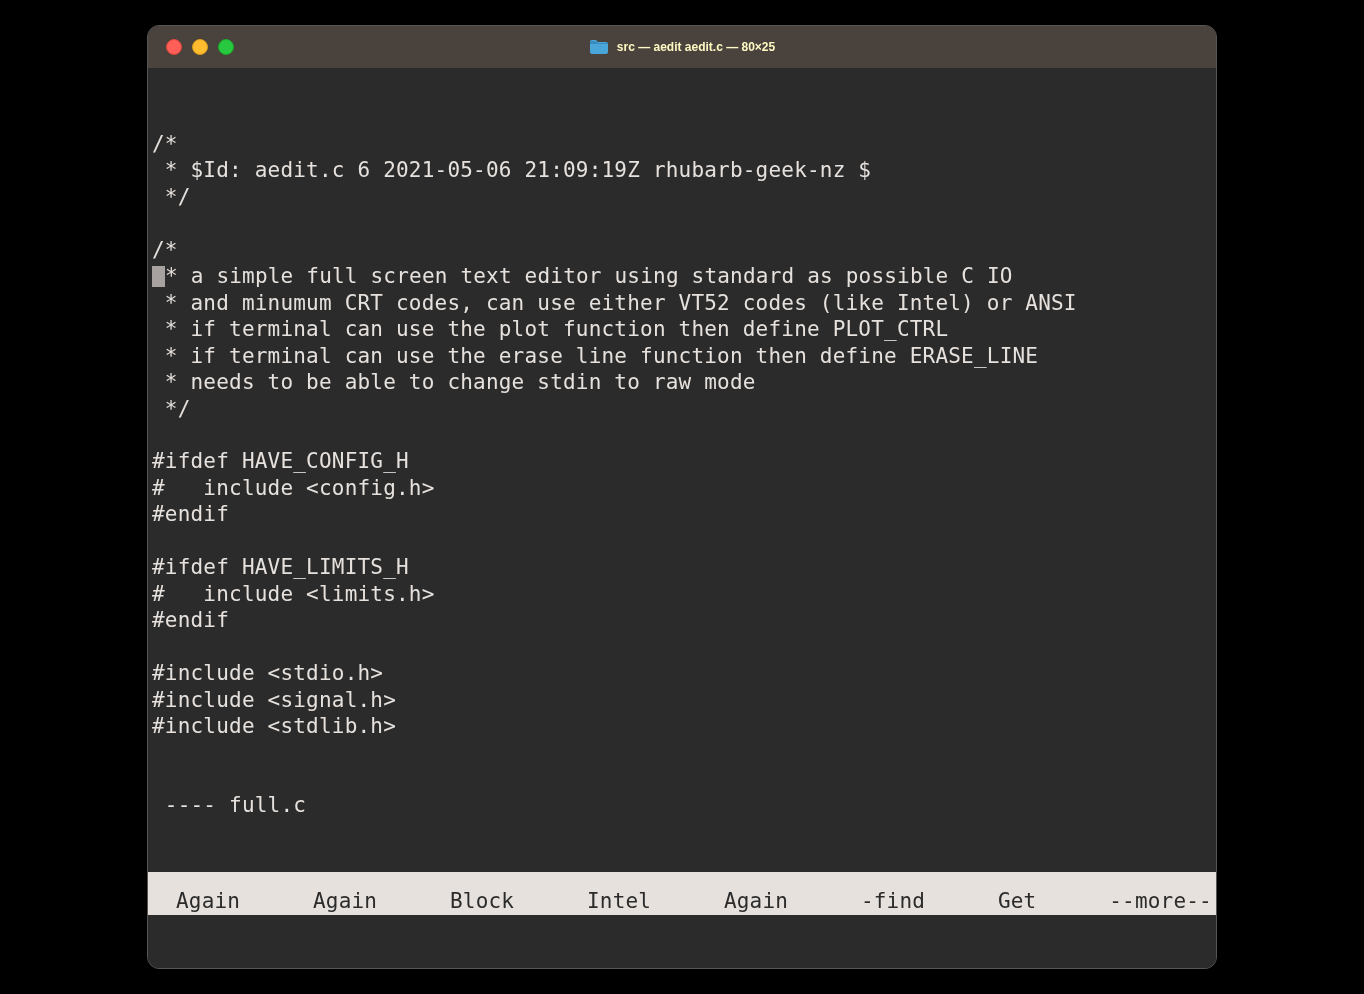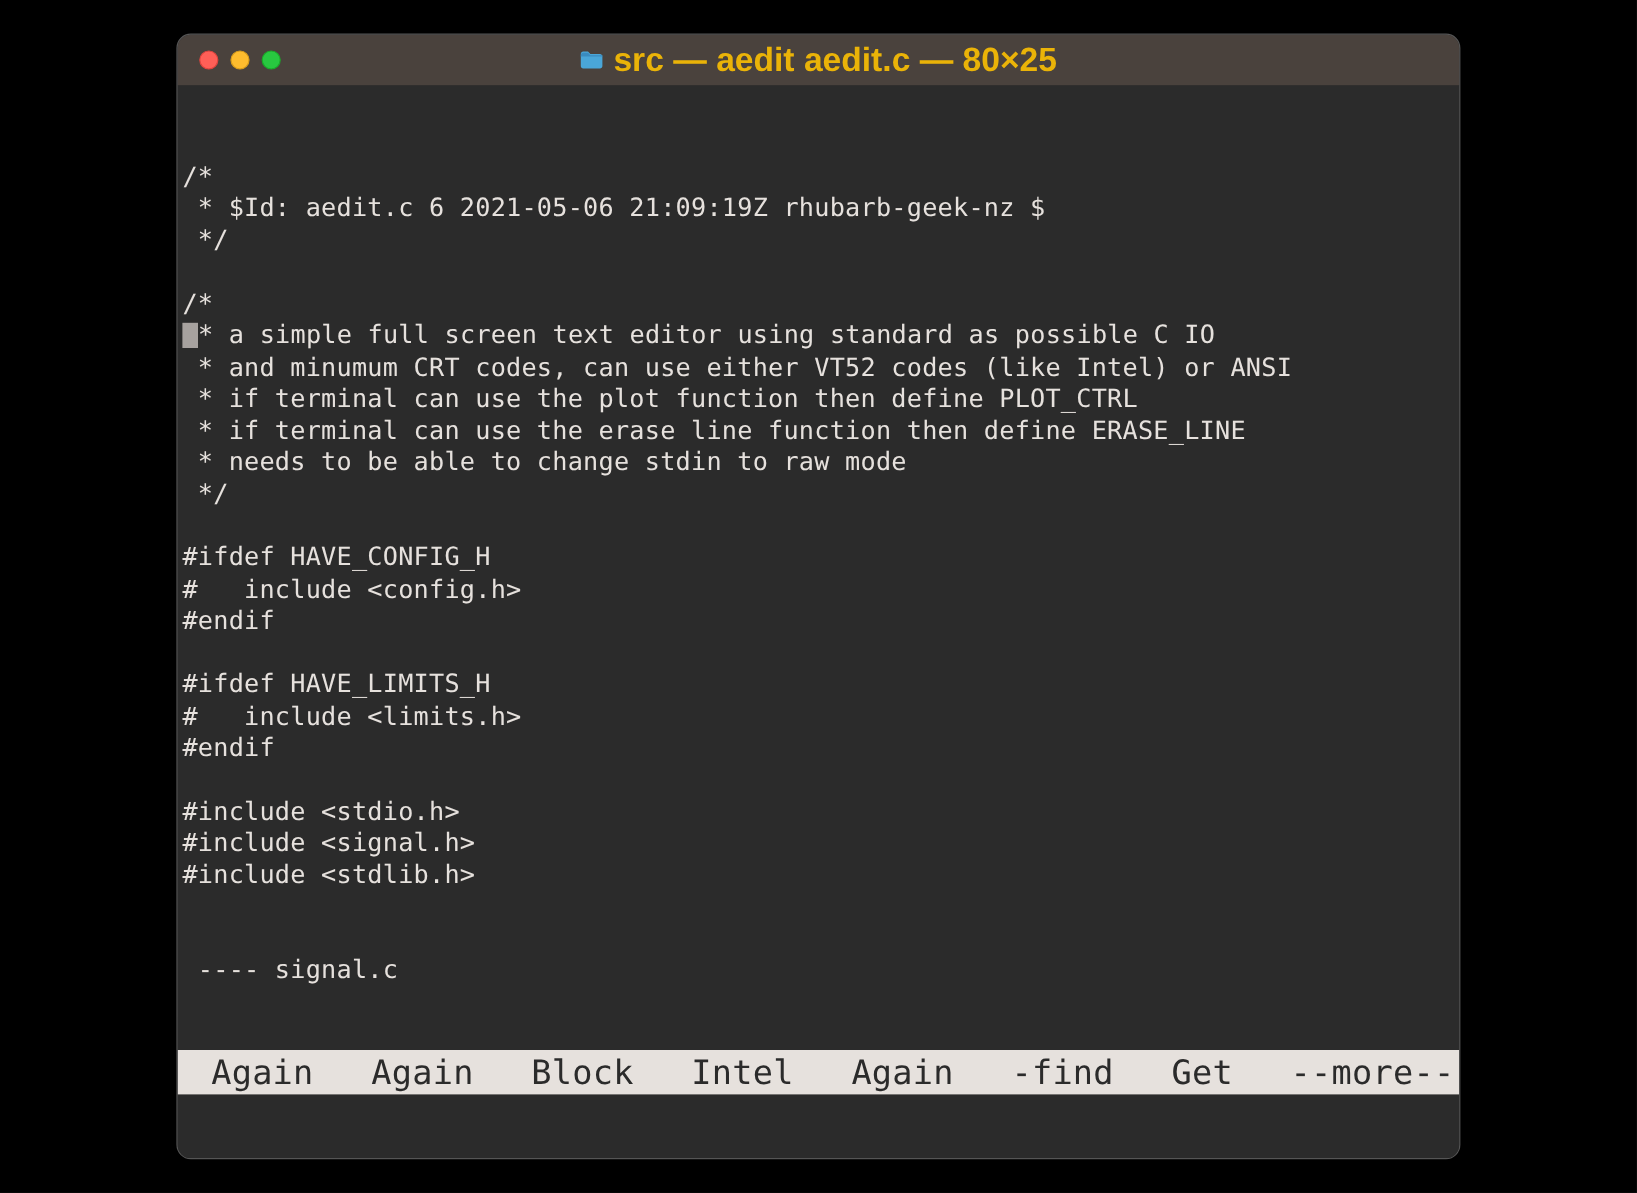--- a/index.html
+++ b/index.html
@@ -47,23 +47,23 @@
     justify-content: center;
     align-items: center;
     gap: 8px;
     pointer-events: none;
   }
   .folder-icon {
     width: 20px; height: 16px; position: relative;
   }
   .folder-icon svg { display:block; }
   .title-text {
-    color: #eab308;
+    color: #fef9c3;
     font-weight: 600;
-    font-size: 28px;
+    font-size: 12px;
     font-family: -apple-system, BlinkMacSystemFont, "Segoe UI", sans-serif;
   }
   .terminal {
     background: #2b2b2b;
     color: #e6e1dd;
     font-size: 21px;
     line-height: 1.26;
     padding: 10px 0 0 0;
     white-space: pre;
     letter-spacing: 0.2px;
@@ -80,22 +80,22 @@
     vertical-align: text-bottom;
     margin-bottom:1px;
   }
   .status-line {
     padding-left: 4px;
   }
   .menu-bar {
     background: #e6e1dd;
     color: #2b2b2b;
     display: flex;
-    padding: 1px 4px 0 28px;
-    font-size: 28px;
+    padding: 16px 4px 0 28px;
+    font-size: 21px;
     line-height: 1.3;
     justify-content: space-between;
   }
   .menu-item { white-space: pre; }
 </style>
 </head>
 <body>
 
 <div class="window">
   <div class="titlebar">
@@ -110,21 +110,21 @@
           <path d="M1 3 C1 1.9 1.9 1 3 1 L7 1 L9 3 L17 3 C18.1 3 19 3.9 19 5 L19 13 C19 14.1 18.1 15 17 15 L3 15 C1.9 15 1 14.1 1 13 Z" fill="#4aa6d8"></path>
           <path d="M1 5 L19 5 L19 4 L9 4 L7 2 L3 2 C1.9 2 1 2.9 1 4 Z" fill="#3a8bbf"></path>
         </svg>
       </span>
       <span class="title-text">src — aedit aedit.c — 80×25</span>
     </div>
   </div>
 
   <div class="terminal">
     <div class="codeblock" id="codeblock"><div class="line">/*</div><div class="line"> * $Id: aedit.c 6 2021-05-06 21:09:19Z rhubarb-geek-nz $</div><div class="line"> */</div><div class="line"></div><div class="line">/*</div><div class="line"><span class="cursor"></span><span>* a simple full screen text editor using standard as possible C IO</span></div><div class="line"> * and minumum CRT codes, can use either VT52 codes (like Intel) or ANSI</div><div class="line"> * if terminal can use the plot function then define PLOT_CTRL</div><div class="line"> * if terminal can use the erase line function then define ERASE_LINE</div><div class="line"> * needs to be able to change stdin to raw mode</div><div class="line"> */</div><div class="line"></div><div class="line">#ifdef HAVE_CONFIG_H</div><div class="line">#   include &lt;config.h&gt;</div><div class="line">#endif</div><div class="line"></div><div class="line">#ifdef HAVE_LIMITS_H</div><div class="line">#   include &lt;limits.h&gt;</div><div class="line">#endif</div><div class="line"></div><div class="line">#include &lt;stdio.h&gt;</div><div class="line">#include &lt;signal.h&gt;</div><div class="line">#include &lt;stdlib.h&gt;</div></div>
-    <div class="status-line line"> ---- signal.c</div>
+    <div class="status-line line"> ---- full.c</div>
     <div class="menu-bar">
       <span class="menu-item">Again</span>
       <span class="menu-item">Again</span>
       <span class="menu-item">Block</span>
       <span class="menu-item">Intel</span>
       <span class="menu-item">Again</span>
       <span class="menu-item">-find</span>
       <span class="menu-item">Get</span>
       <span class="menu-item">--more--</span>
     </div>

